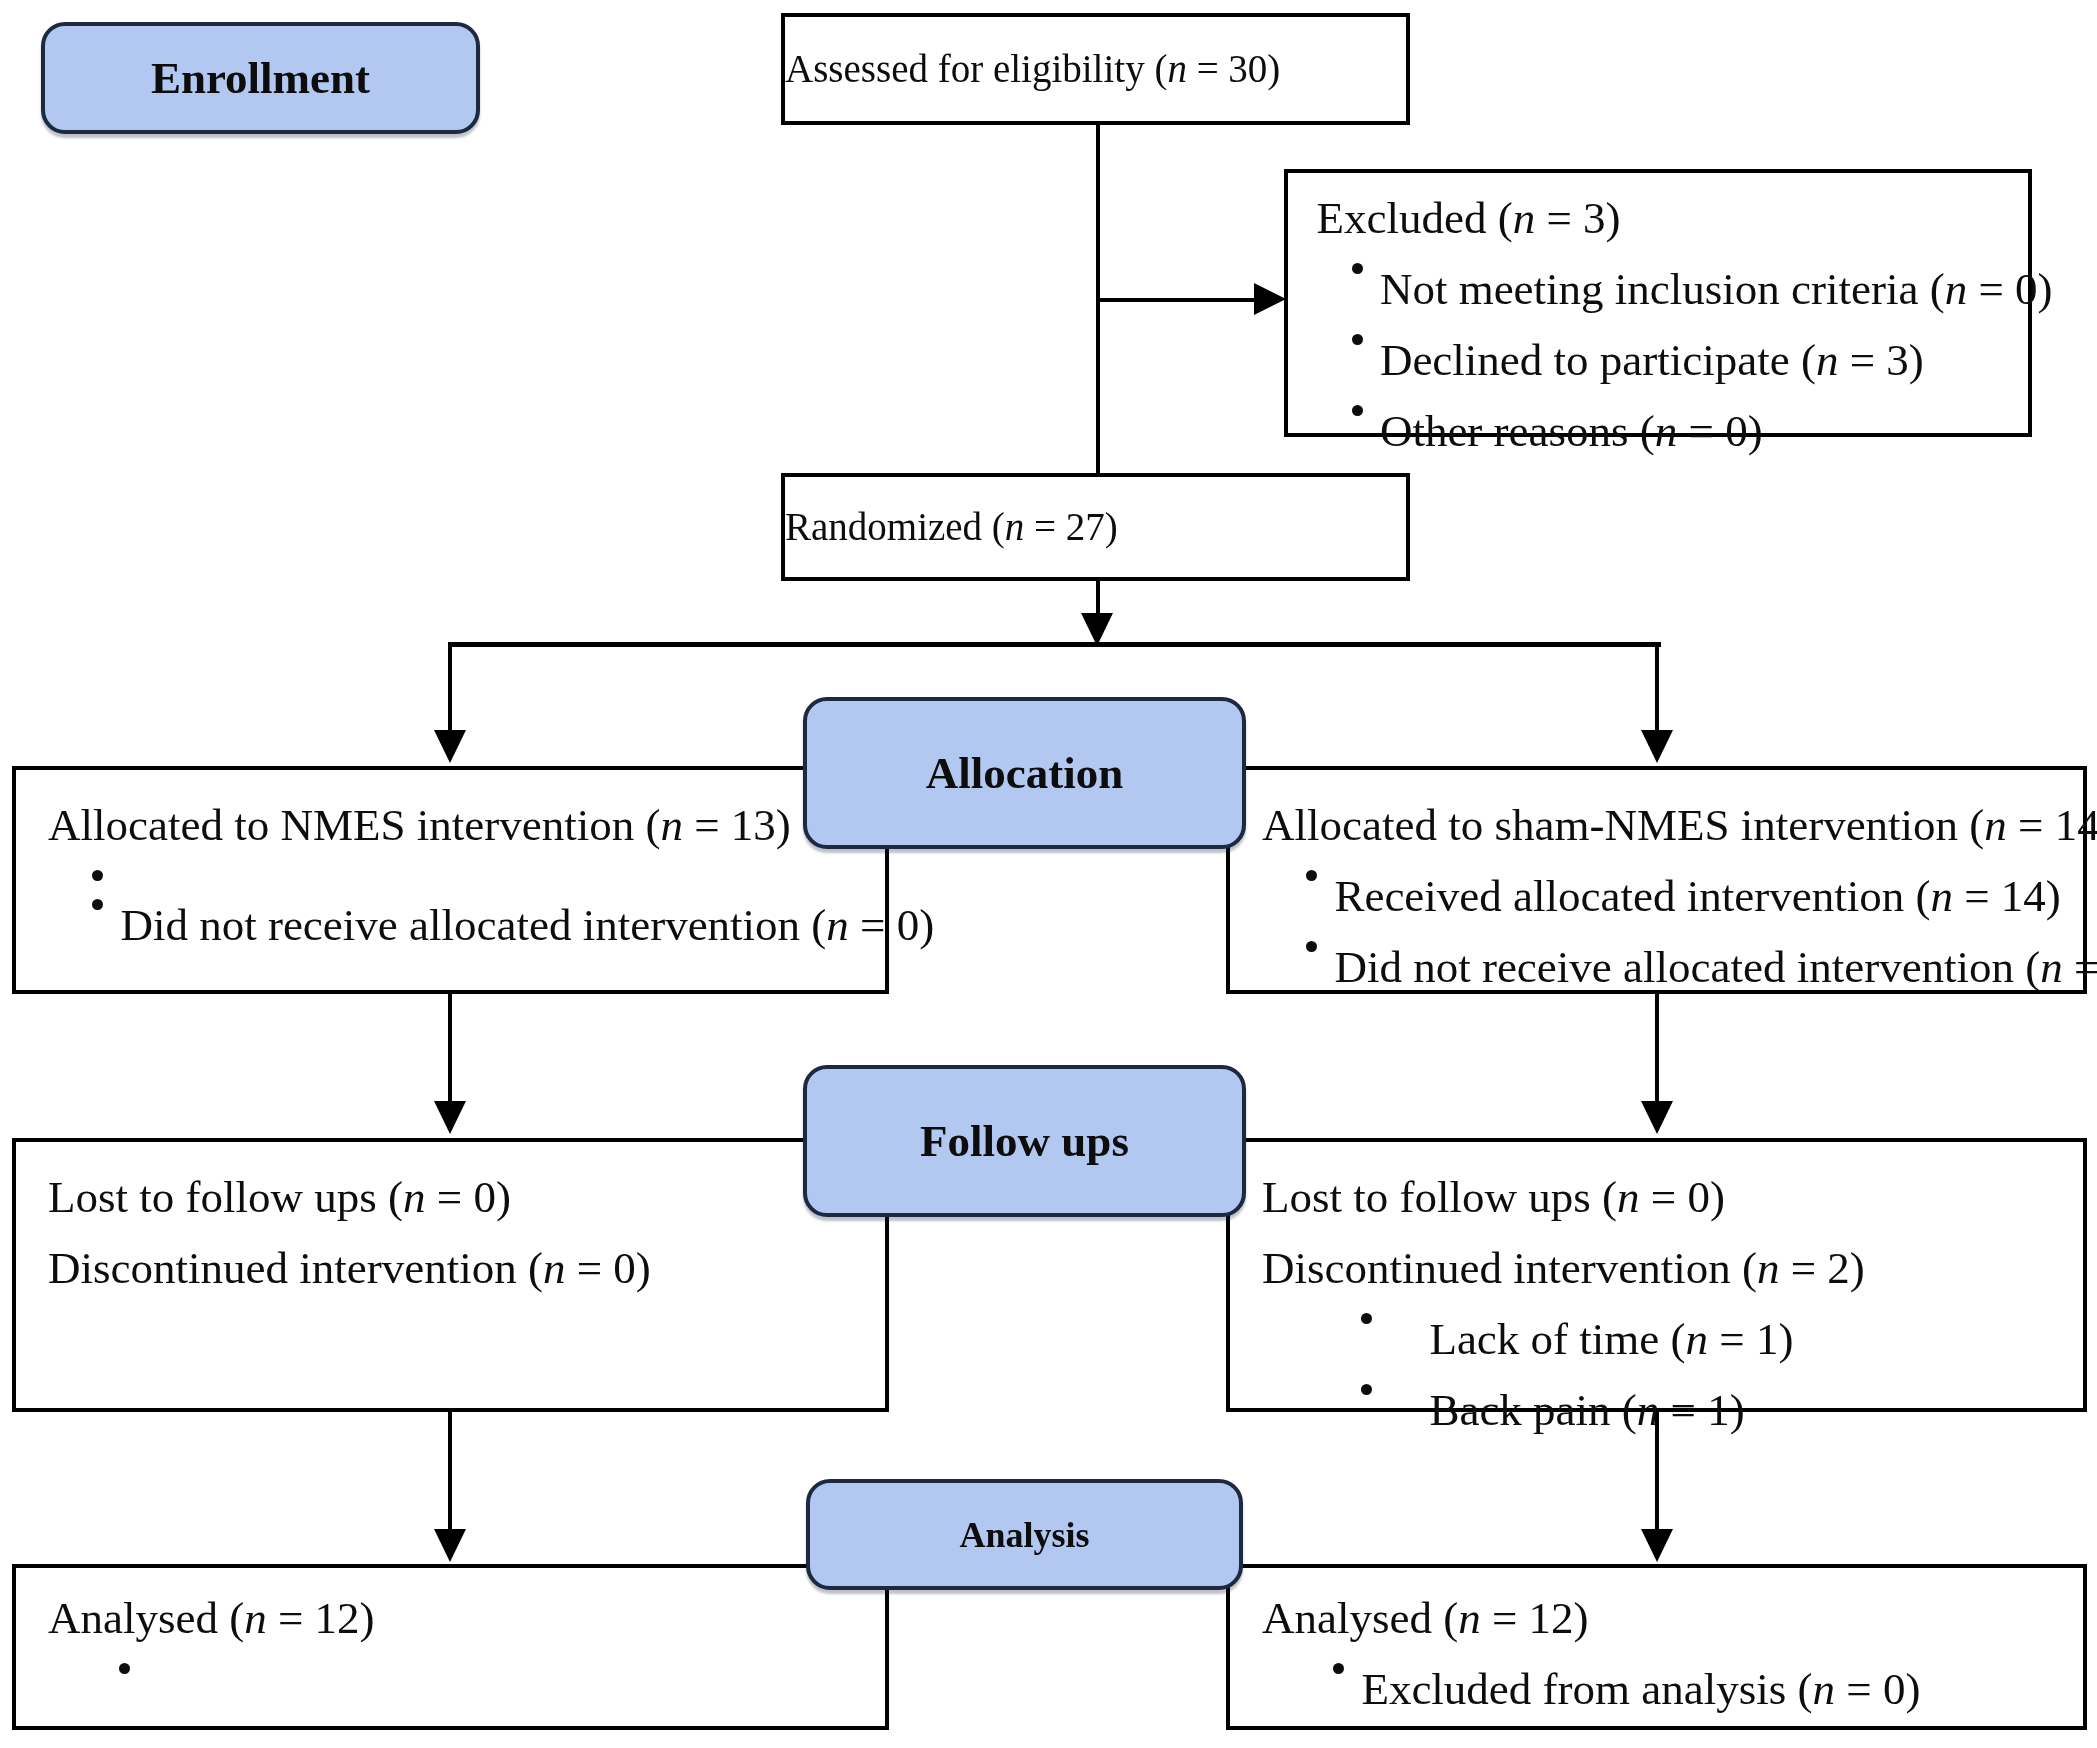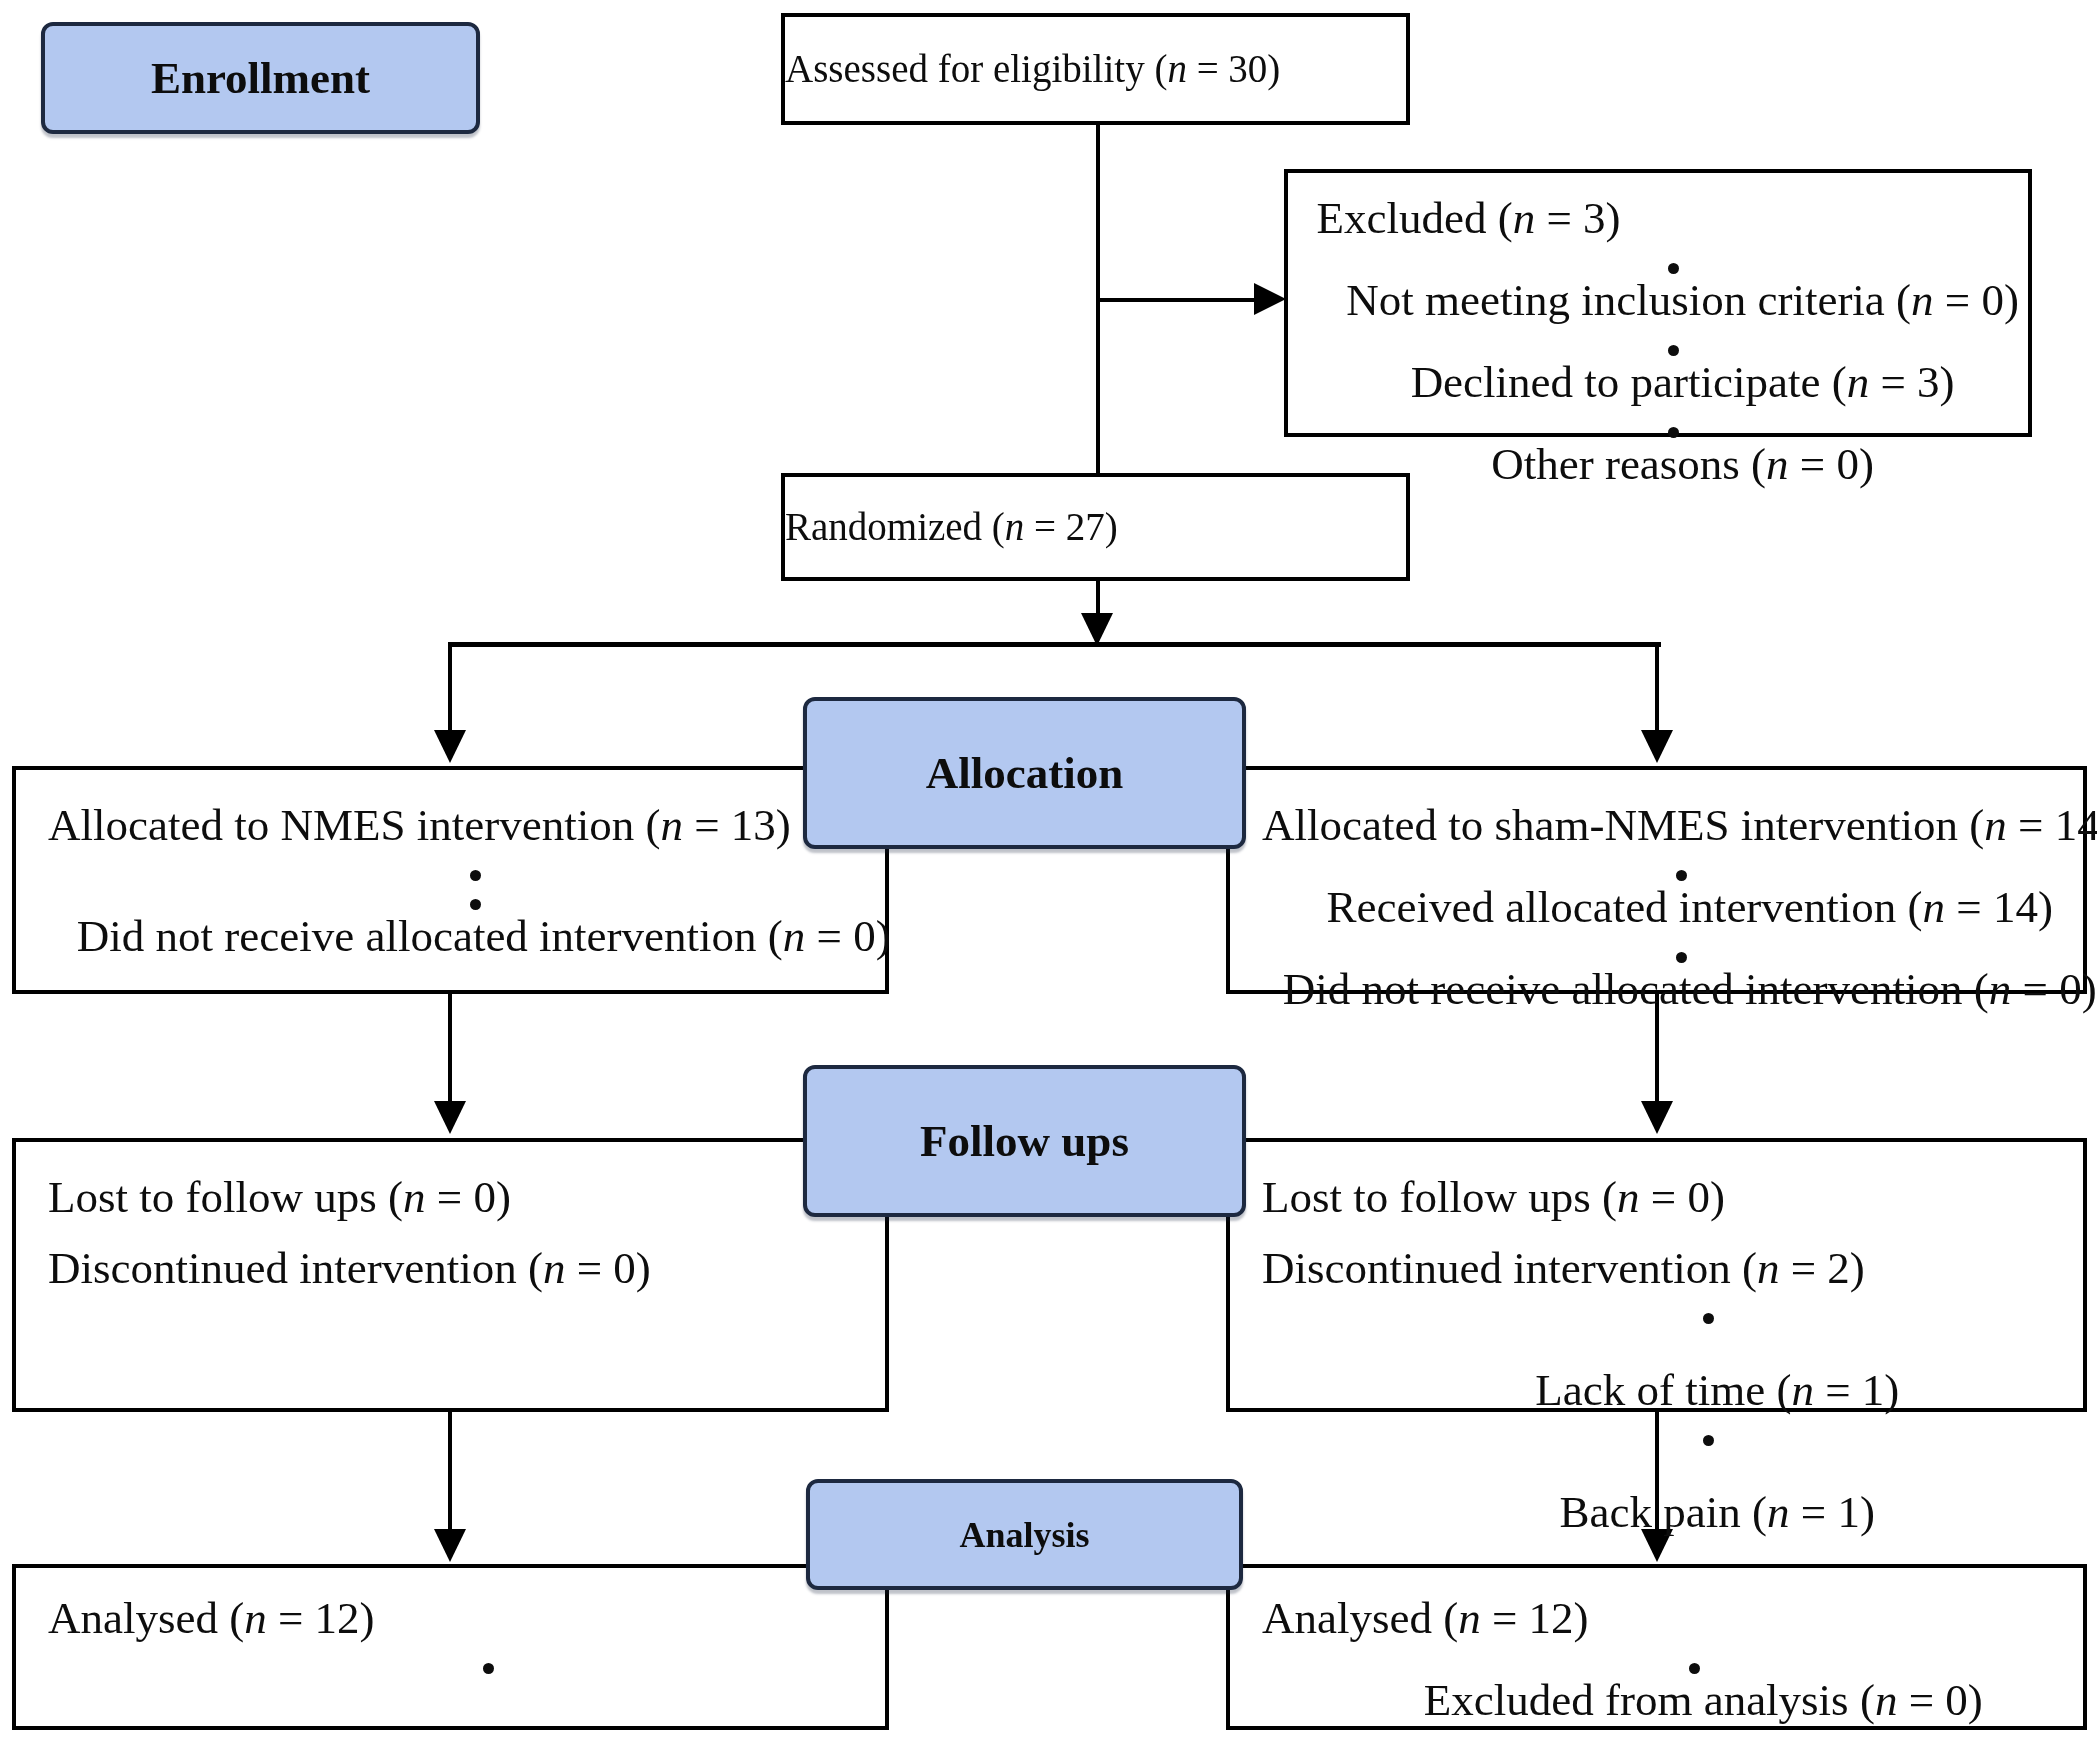--- a/index.html
+++ b/index.html
@@ -23,21 +23,21 @@
   .fbox{
     position:absolute;background:#ffffff;
     border:4px solid var(--box-border);
     z-index:2;font-size:45px;line-height:1.18;
   }
   .fbox.center{display:flex;align-items:center;justify-content:flex-start;font-size:39px;}
 
   
   .badge{
     position:absolute;background:var(--stage-fill);
-    border:4px solid var(--stage-border);border-radius:12px;
+    border:4px solid var(--stage-border);border-radius:24px;
     display:flex;align-items:center;justify-content:center;
     font-size:45px;font-weight:bold;z-index:3;
     box-shadow:0 4px 2.4px rgba(25,35,60,.28);
   }
   #badge-enrollment{left:41px;top:22px;width:439px;height:112px;}
   #badge-allocation{left:803px;top:697px;width:443px;height:152px;}
   #badge-followup{left:803px;top:1065px;width:443px;height:152px;}
   #badge-analysis{left:806px;top:1479px;width:437px;height:111px;font-size:36px;}
 
   
@@ -46,21 +46,21 @@
   #box-randomized{left:781px;top:473px;width:629px;height:108px;}
   #box-alloc-l{left:12px;top:766px;width:877px;height:228px;padding:28.5px 9.5px 0 32px;}
   #box-alloc-r{left:1226px;top:766px;width:861px;height:228px;padding:28.5px 9.5px 0 32px;}
   #box-fu-l{left:12px;top:1138px;width:877px;height:274px;padding:28.5px 9.5px 0 32px;}
   #box-fu-r{left:1226px;top:1138px;width:861px;height:274px;padding:28.5px 9.5px 0 32px;}
   #box-an-l{left:12px;top:1564px;width:877px;height:166px;padding:24px 9.5px 0 32px;}
   #box-an-r{left:1226px;top:1564px;width:861px;height:166px;padding:24px 9.5px 0 32px;}
 
   
   .trow{margin-bottom:18px;white-space:nowrap;}
-  .bullet{display:flex;align-items:center;margin-bottom:18px;white-space:nowrap;flex-direction:column;}
+  .bullet{display:flex;margin-bottom:18px;white-space:nowrap;}
   .dot{width:11px;height:11px;border-radius:50%;background:var(--text);margin-right:17.4px;flex:none;}
   #box-excluded .bullet{margin-left:35px;}
   #box-alloc-l .bullet,#box-alloc-r .bullet{margin-left:44px;}
   #box-fu-r .bullet{margin-left:99px;gap:40px;}
   #box-fu-r .bullet:first-of-type{margin-top:9.5px;}
   #box-an-l .bullet,#box-an-r .bullet{margin-left:71px;}
 
   
   .cline{position:absolute;background:var(--line);z-index:1;}
   .ah-down{position:absolute;width:0;height:0;z-index:1;

